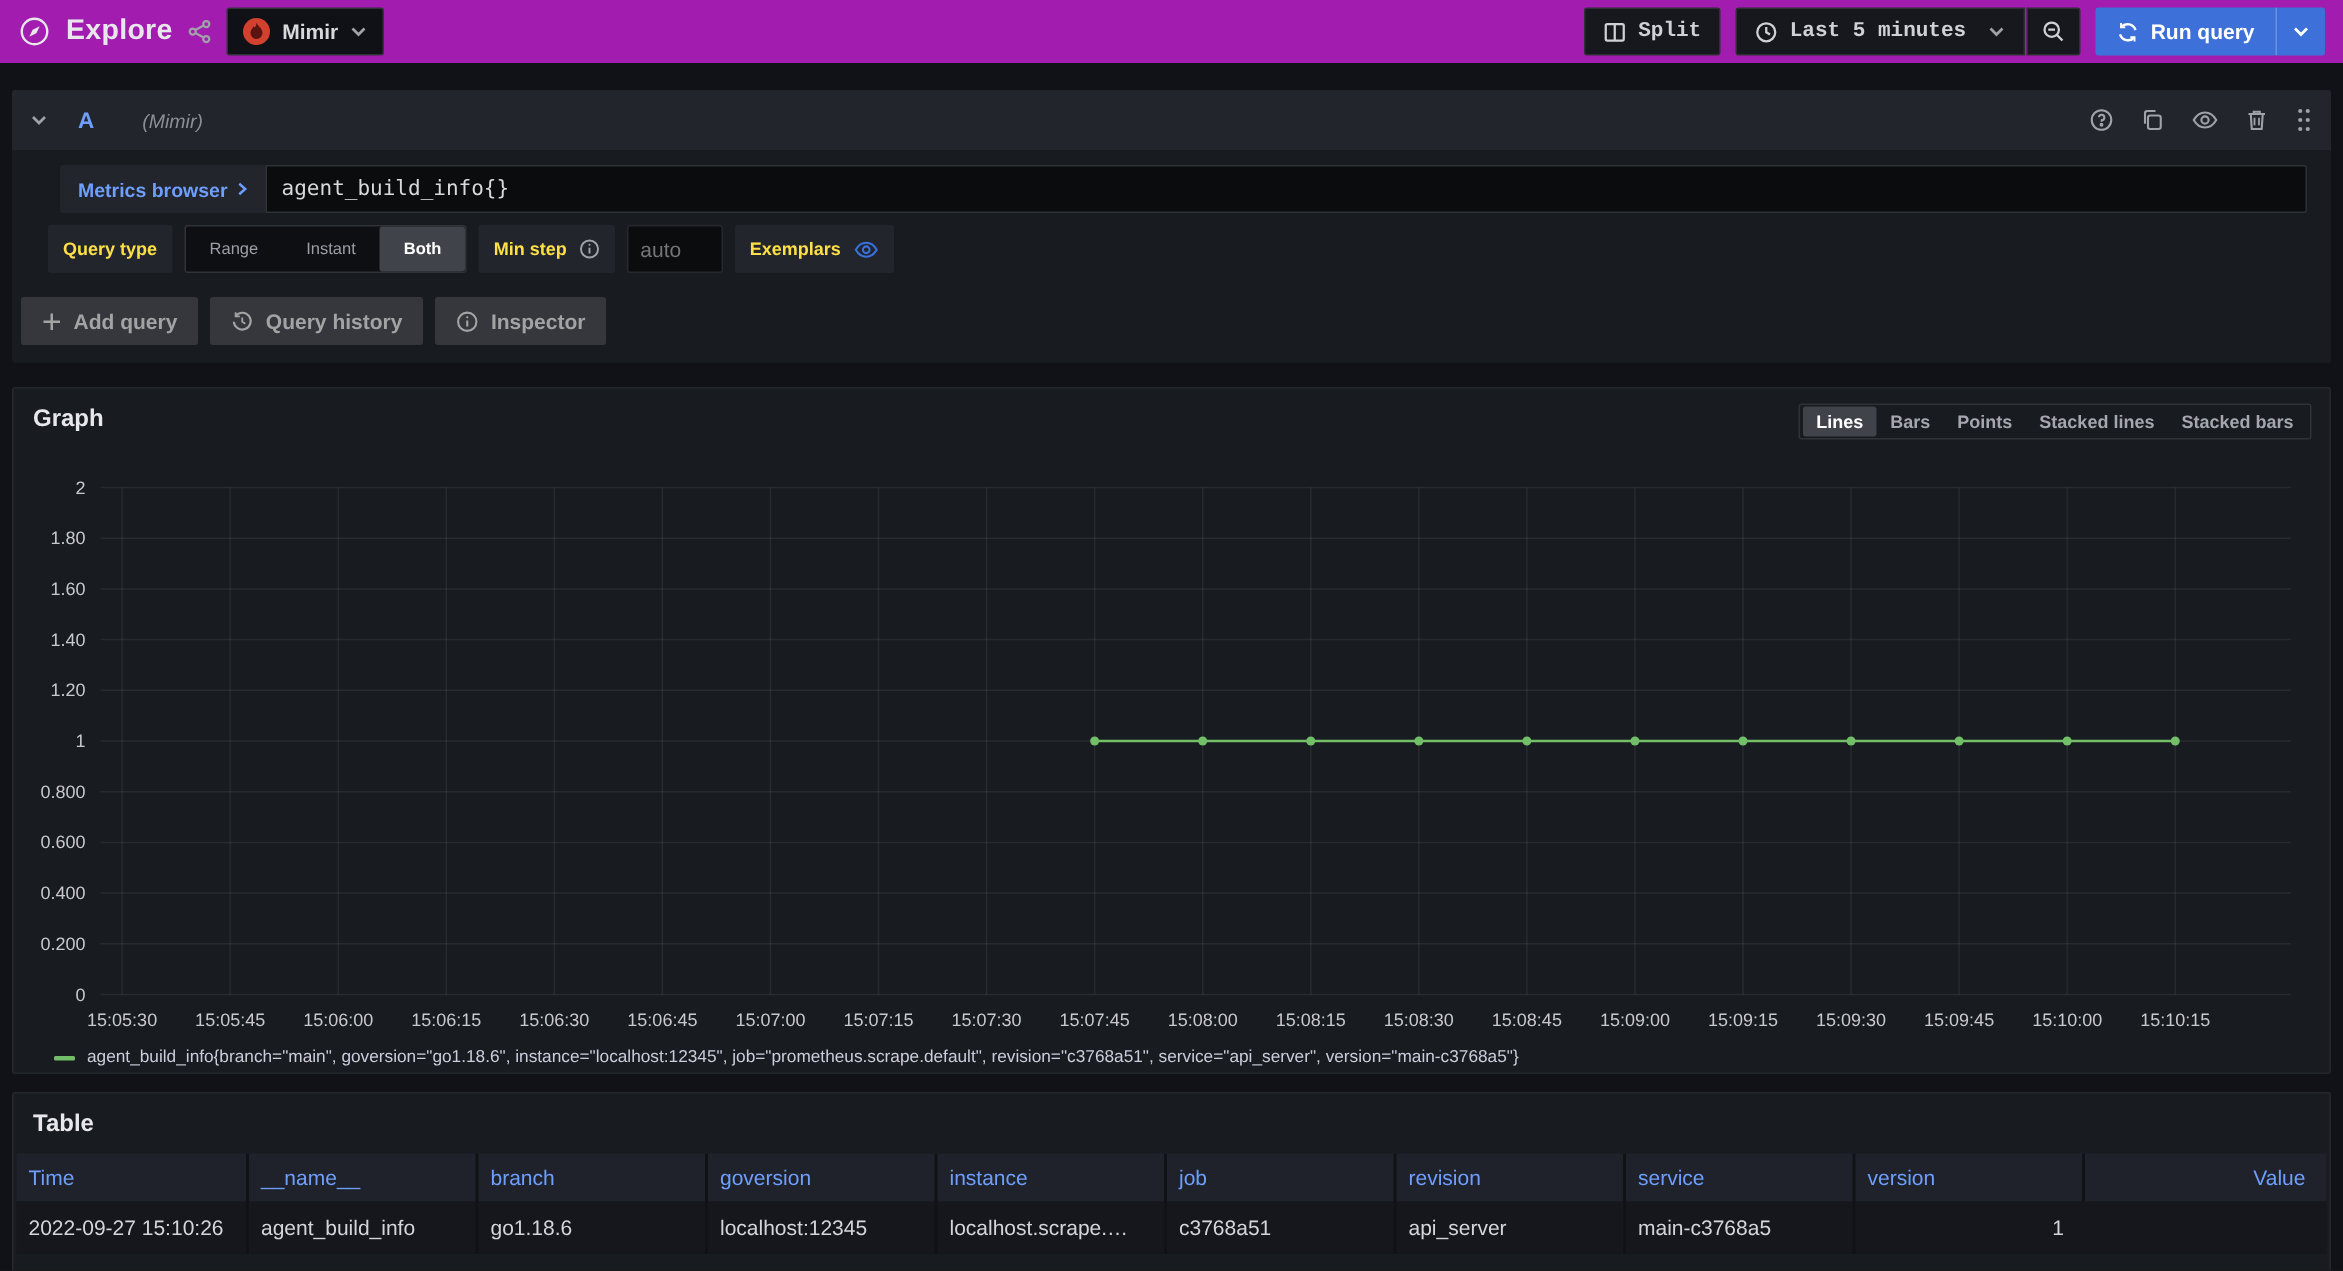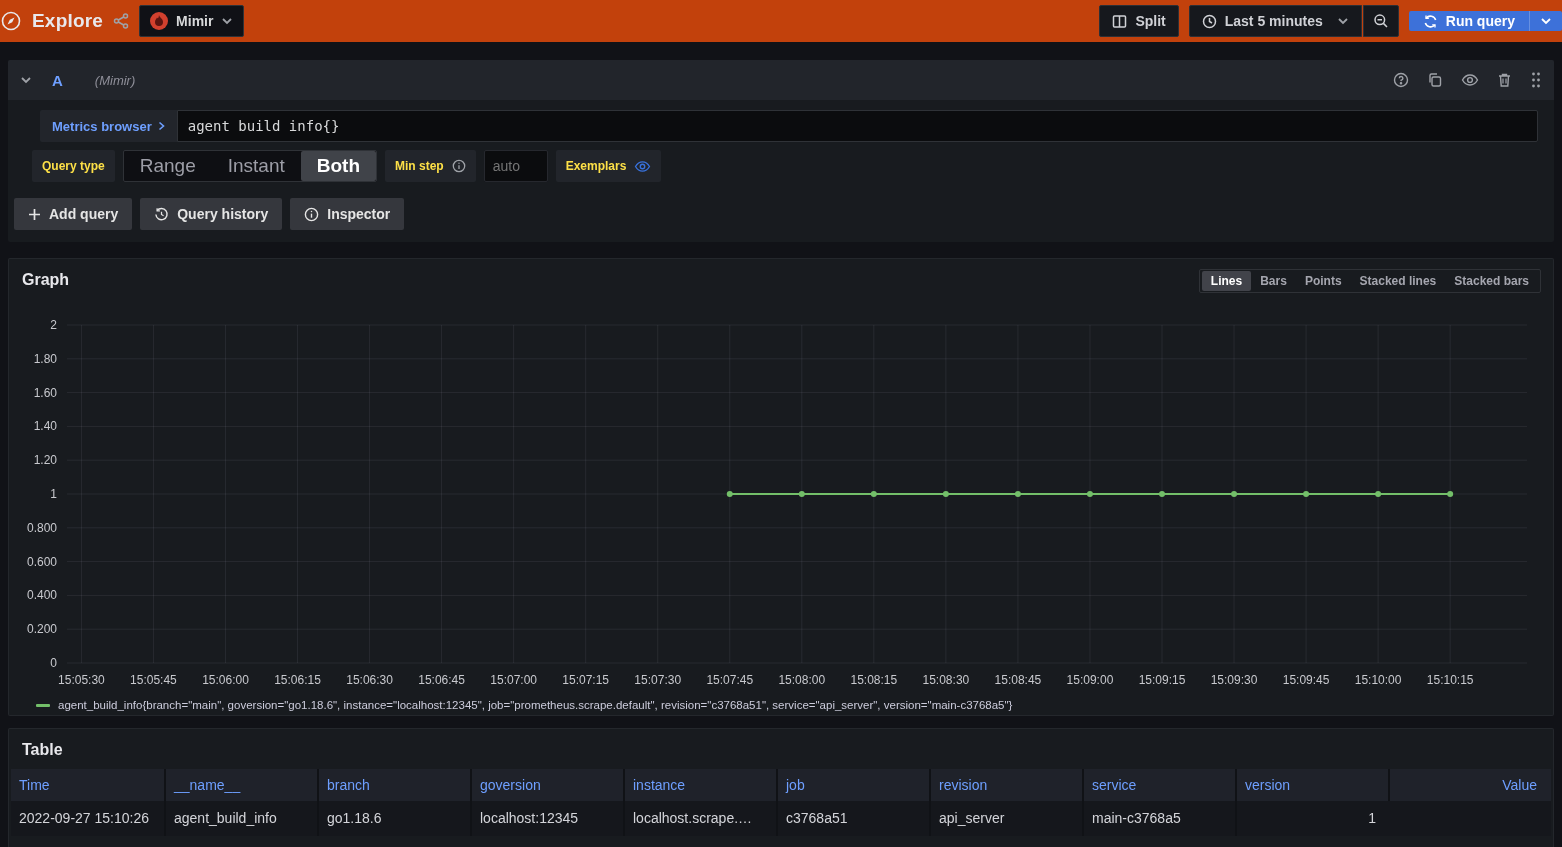--- a/index.html
+++ b/index.html
@@ -8,42 +8,42 @@
     background:#111217;
     font-family:"Liberation Sans", sans-serif;
     color:#ccccdc;
     font-size:14px;
   }
   svg { display:block; }
   .icon { display:inline-flex; align-items:center; justify-content:center; flex:none; }
 
   
   .topnav {
-    height:42px; background:#c2410c; display:flex; align-items:center;
-    padding:0 0; justify-content:space-between;
+    height:42px; background:#a21caf; display:flex; align-items:center;
+    padding:0 12px; justify-content:space-between;
   }
   .topnav-left, .topnav-right { display:flex; align-items:center; gap:10px; }
   .app-title { font-size:19px; font-weight:700; color:#e8e8ec; letter-spacing:.2px; }
   .share-btn { color:#9fa2a8; cursor:pointer; }
   .ds-picker {
     display:flex; align-items:center; gap:8px; height:32px; padding:0 10px;
     background:#101116; border:1px solid #2f3237; border-radius:2px; cursor:pointer;
   }
   .ds-name { font-weight:700; color:#d8d9da; font-size:14px; }
   .flame-bg { width:18px; height:18px; border-radius:50%; background:#d2402e; display:flex; align-items:center; justify-content:center; }
   .toolbar-btn {
     display:flex; align-items:center; gap:8px; height:32px; padding:0 12px;
     background:#16181d; border:1px solid #2d2f35; border-radius:2px; cursor:pointer;
-    color:#d0d1d6; font-weight:700; font-size:14px;
+    color:#d0d1d6; font-weight:700; font-size:14px;font-family:Liberation Mono, monospace;
   }
   .picker-group { display:flex; align-items:flex-end; gap:1px; }
   .picker-group .toolbar-btn { border-radius:2px 0 0 2px; }
   .picker-group .zoom-btn { border-radius:0 2px 2px 0; padding:0 9px; }
   .run-btn {
-    display:flex; align-items:center; height:20px; background:#3d71d9; border:none;
+    display:flex; align-items:center; height:32px; background:#3d71d9; border:none;
     border-radius:2px; color:#fff; font-weight:700; font-size:14px; cursor:pointer; overflow:hidden;
   }
   .run-main { display:flex; align-items:center; gap:8px; padding:0 14px; height:100%; }
   .run-caret { padding:0 10px; height:100%; display:flex; align-items:center; border-left:1px solid rgba(255,255,255,.22); }
 
   
   .query-card { margin:18px 8px 0; background:#181b1f; border-radius:2px; padding-bottom:12px; }
   .query-header {
     height:40px; background:#22252b; display:flex; align-items:center; padding:0 12px; gap:14px;
     border-radius:2px 2px 0 0;
@@ -65,32 +65,32 @@
   .options-row { display:flex; align-items:center; margin:8px 16px 0 24px; gap:8px; }
   .opt-label {
     display:flex; align-items:center; gap:8px; height:32px; padding:0 10px;
     background:#22252b; border-radius:2px; color:#fde047; font-weight:700; font-size:12px;
   }
   .radio-group {
     display:flex; align-items:center; height:32px; background:#0e0f13;
     border:1px solid #2f3237; border-radius:2px; padding:0;
   }
   .radio-item {
-    padding:0 16px; height:30px; line-height:30px; font-size:19px; color:#9d9ea7;
+    padding:0 16px; height:30px; line-height:30px; font-size:11px; color:#9d9ea7;
     font-weight:500; cursor:pointer; border-radius:2px;text-align:center;
   }
   .radio-item.active { background:#404349; color:#ffffff; font-weight:700; }
   .minstep-input {
     width:64px; height:32px; background:#0b0c0e; border:1px solid #26282e; border-radius:2px;
     color:#8e8e98; font-size:14px; padding:0 8px;
   }
   .actions-row { display:flex; gap:8px; margin:16px 0 0 6px; }
   .action-btn {
     display:flex; align-items:center; gap:8px; height:32px; padding:0 14px;
-    background:#35373d; border:none; border-radius:2px; color:#e5e5e5; font-weight:700;
+    background:#35373d; border:none; border-radius:2px; color:#a3a3a3; font-weight:700;
     font-size:14px; cursor:pointer;
   }
 
   
   .panel {
     margin:16px 8px 0; background:#181b1f; border:1px solid rgba(204,204,220,.07);
     border-radius:2px; position:relative;
   }
   .panel-title { font-size:16px; font-weight:700; color:#e8e8ec; padding:12px 13px 6px; }
   .graph-tabs {

